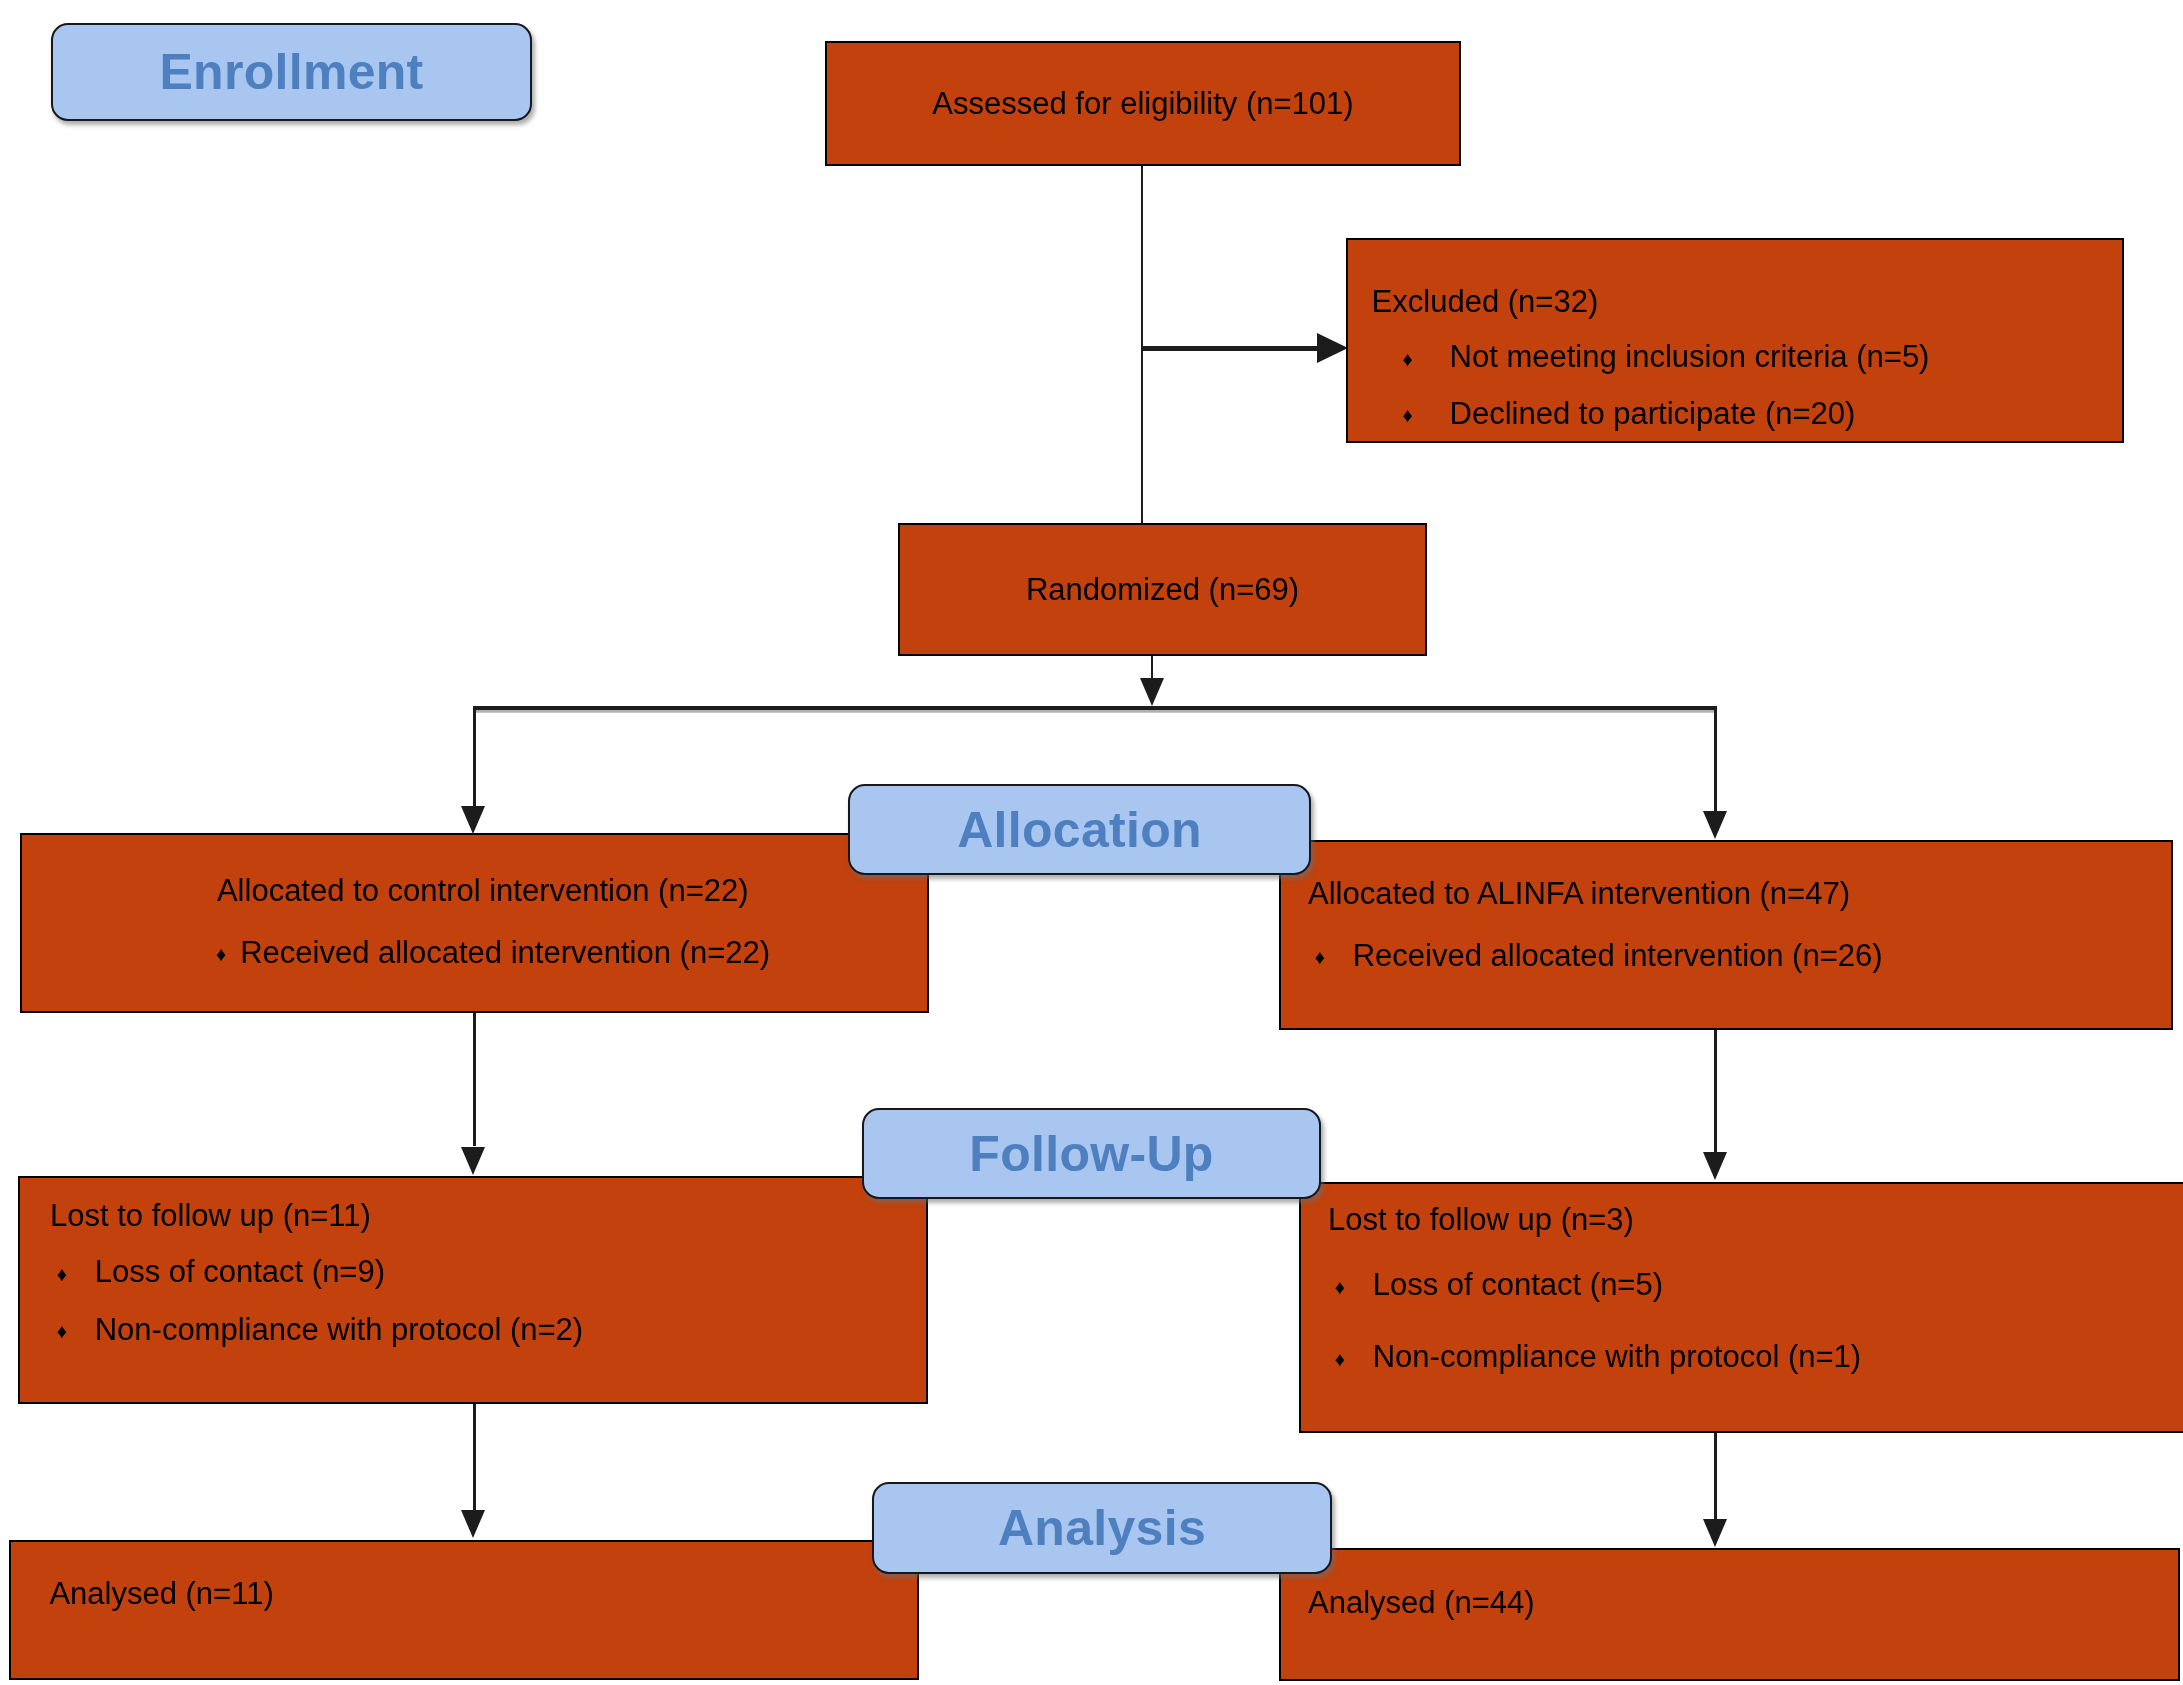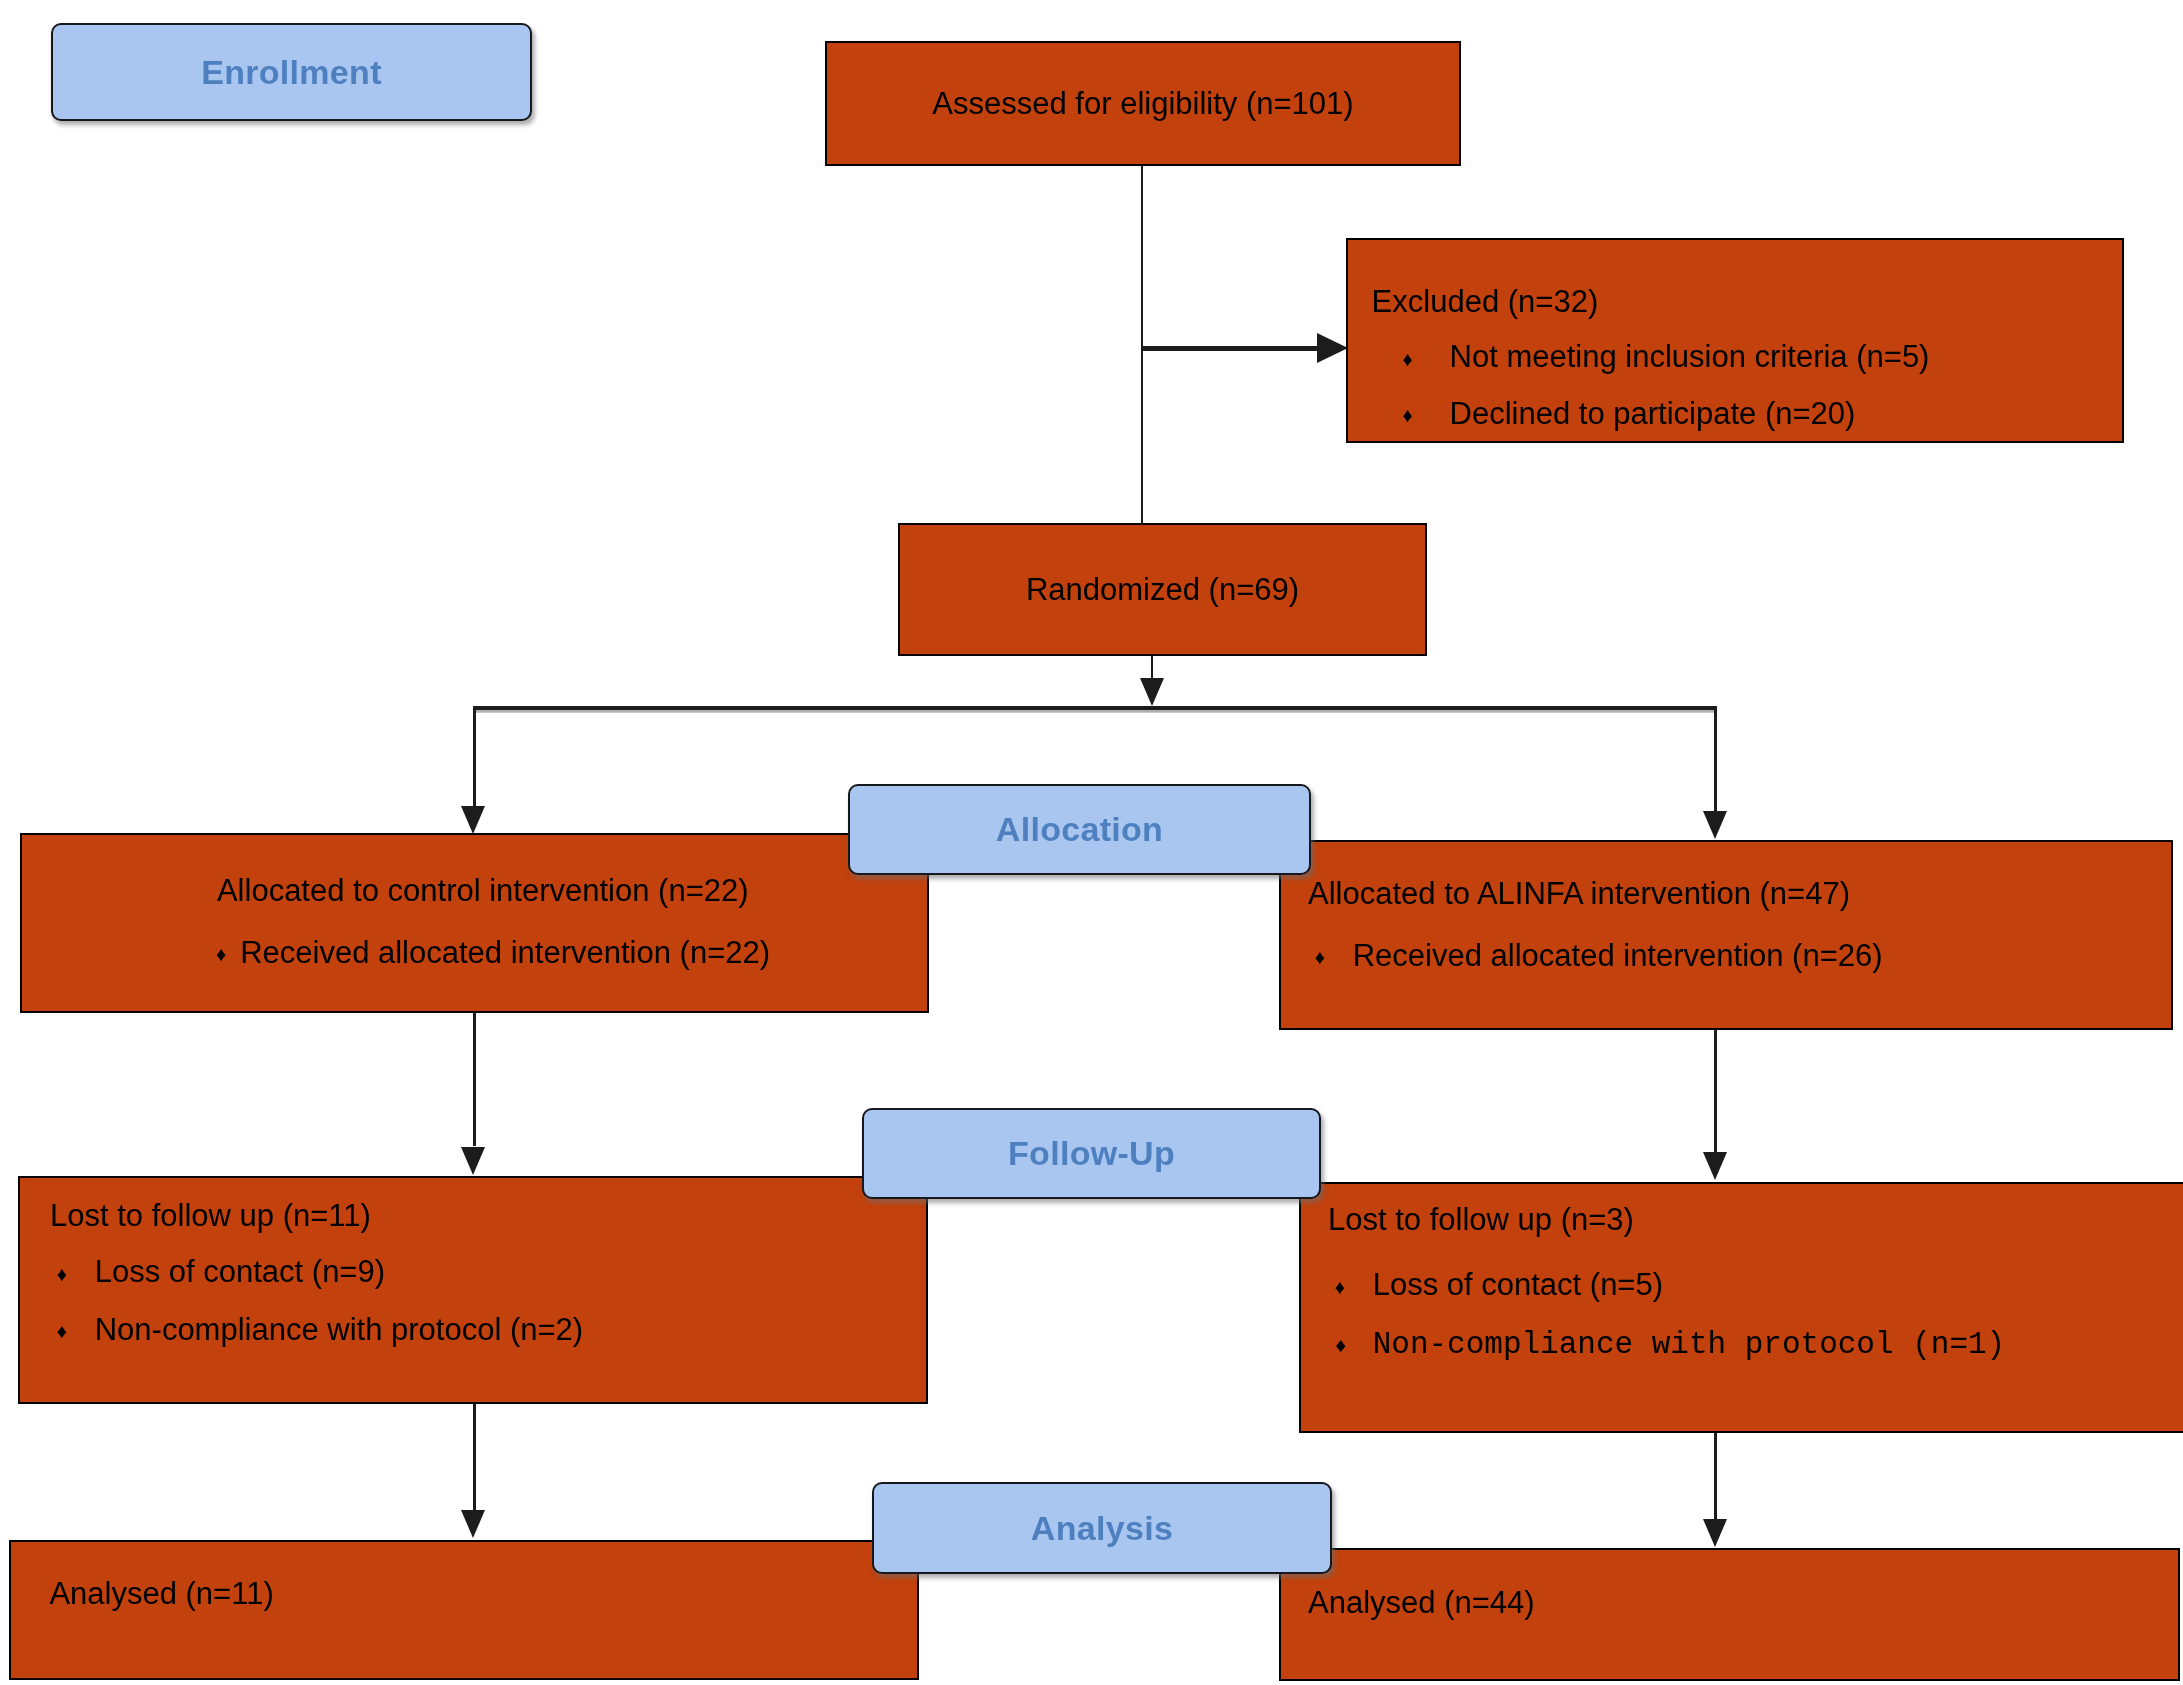--- a/index.html
+++ b/index.html
@@ -18,24 +18,24 @@
     font-family: "Liberation Sans", "DejaVu Sans", sans-serif;
     color: var(--text_color);
   }
   .canvas { position: absolute; left: 0; top: 0; width: 2183px; height: 1685px; }
 
   
   .stage-label {
     position: absolute;
     background: var(--label_fill);
     border: 2px solid var(--label_border);
-    border-radius: 10px;
+    border-radius: 17px;
     box-shadow: 2.7px 4px 4px rgba(110,110,110,0.55);
     display: flex; align-items: center; justify-content: center;
-    font-weight: bold; font-size: 34px; color: var(--label_text);
+    font-weight: bold; font-size: 50px; color: var(--label_text);
     z-index: 30;
     letter-spacing: 0.3px;
   }
 
   
   .flow-box {
     position: absolute;
     background: #c2410c;
     border: 2.7px solid var(--box_border);
     z-index: 10;
@@ -135,21 +135,21 @@
     <div class="bullet-row" style="margin-top:16px;">
       <span class="diamond" style="margin-left:6.7px;">♦</span><span>Non-compliance with protocol (n=2)</span>
     </div>
   </div>
 
   <div class="flow-box" style="left:1299px; top:1182px; width:890px; height:251px; padding:15.5px 13.5px 0 27px;">
     <div class="box-title">Lost to follow up (n=3)</div>
     <div class="bullet-row" style="margin-top:25.6px;">
       <span class="diamond" style="margin-left:6.7px;">♦</span><span>Loss of contact (n=5)</span>
     </div>
-    <div class="bullet-row" style="margin-top:18px;font-family:Liberation Mono, monospace;">
+    <div class="bullet-row" style="margin-top:30px;">
       <span class="diamond" style="margin-left:6.7px;">♦</span><span>Non-compliance with protocol (n=1)</span>
     </div>
   </div>
 
   <div class="flow-box" style="left:9.4px; top:1540px; width:910px; height:140px; padding:32px 13.5px 0 38px;">
     <div class="box-title">Analysed (n=11)</div>
   </div>
 
   <div class="flow-box" style="left:1279px; top:1548px; width:901px; height:133px; padding:33px 13.5px 0 27px;">
     <div class="box-title">Analysed (n=44)</div>

